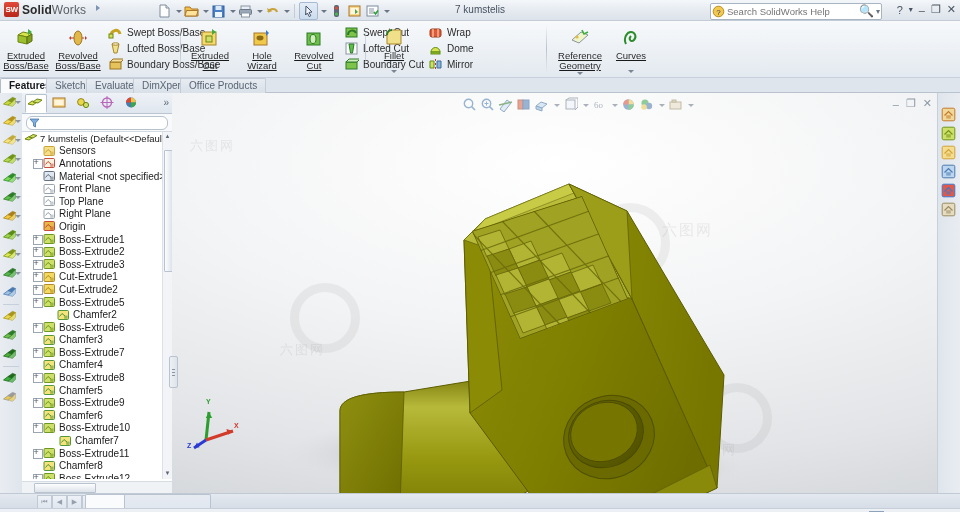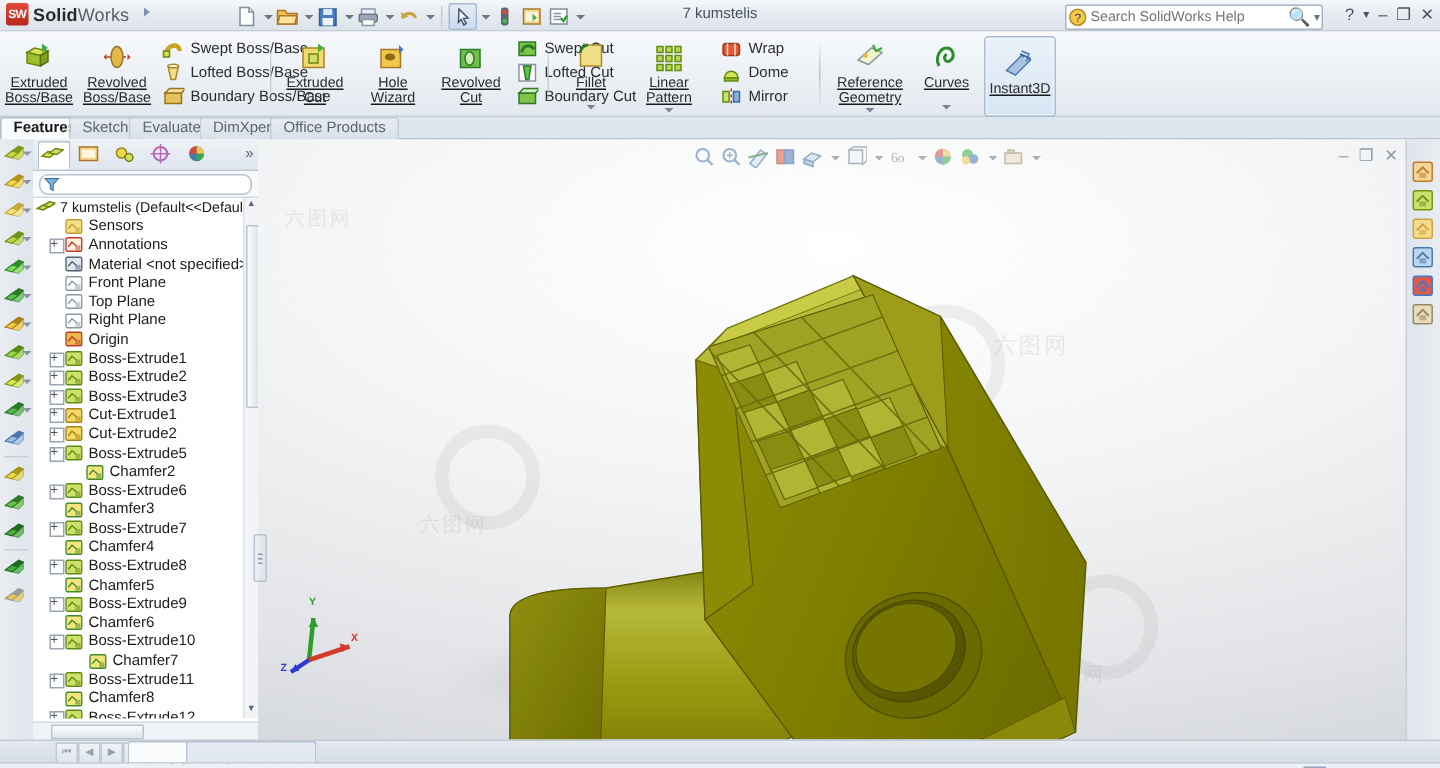--- a/index.html
+++ b/index.html
@@ -378,40 +378,20 @@
       <div class="bigbtn">
         <div class="gl">
           <svg width="24" height="24" viewBox="0 0 24 24">
               <path d="M5 18V9a5 5 0 015-5h9v14z" fill="#f0e08a" stroke="#a9862a"></path>
               <path d="M5 9a5 5 0 015-5" stroke="#2d7a28" stroke-width="2" fill="none"></path>
             </svg>
         </div>
         <div class="lb">Fillet</div>
         <div class="arw" style="margin-top:9px;"></div>
       </div>
-      <div class="bigbtn">
-        <div class="gl">
-          <svg width="24" height="24" viewBox="0 0 24 24">
-            <g fill="#bcd84a" stroke="#5f8c14">
-              <rect x="4" y="5" width="4" height="4"></rect>
-                <rect x="10" y="5" width="4" height="4"></rect>
-                <rect x="16" y="5" width="4" height="4"></rect>
-              <rect x="4" y="11" width="4" height="4"></rect>
-                <rect x="10" y="11" width="4" height="4"></rect>
-                <rect x="16" y="11" width="4" height="4"></rect>
-              <rect x="4" y="17" width="4" height="4"></rect>
-                <rect x="10" y="17" width="4" height="4"></rect>
-                <rect x="16" y="17" width="4" height="4"></rect>
-            </g>
-            </svg>
-        </div>
-        <div class="lb">Linear</div>
-        <div class="lb">Pattern</div>
-        <div class="arw"></div>
-      </div>
       <div class="smlist" style="margin-left:8px;">
         <div class="smbtn">
           <div class="gl"><svg width="15" height="15" viewBox="0 0 15 15">
                 <rect x="2" y="4" width="11" height="8" rx="2" fill="#e05a3a" stroke="#9a3a1a"></rect>
                 <path d="M5 4v8M10 4v8" stroke="#fde6c0"></path>
               </svg></div>
           <div class="lb">Wrap</div>
         </div>
         <div class="smbtn">
           <div class="gl"><svg width="15" height="15" viewBox="0 0 15 15">
@@ -446,30 +426,20 @@
         <div class="arw"></div>
       </div>
       <div class="bigbtn" style="width:42px;">
         <div class="gl">
           <svg width="24" height="24" viewBox="0 0 24 24">
               <path d="M7 18c-3-6 1-12 5-12s6 5 3 8-6-1-3-4" stroke="#2d8c2b" stroke-width="2" fill="none"></path>
             </svg>
         </div>
         <div class="lb">Curves</div>
         <div class="arw" style="margin-top:9px;"></div>
-      </div>
-      <div class="bigbtn instant3d" style="width:46px;margin-left:4px;margin-top:3px;height:47px;">
-        <div class="gl">
-          <svg width="24" height="24" viewBox="0 0 24 24">
-              <path d="M3 17l10-10 6 3-10 10z" fill="#aac4e0" stroke="#4a7ab0"></path>
-              <path d="M13 4l5 2-2 5" fill="#cfe0f2" stroke="#4a7ab0"></path>
-              <path d="M12 6l7 3" stroke="#2f5f9e"></path>
-            </svg>
-        </div>
-        <div class="lb">Instant3D</div>
       </div>
     </div>
   </div>
 
   <div class="tabstrip">
     <div class="tab active" style="left:0px;">Features</div>
     <div class="tab" style="left:46px;">Sketch</div>
     <div class="tab" style="left:86px;">Evaluate</div>
     <div class="tab" style="left:133px;">DimXpert</div>
     <div class="tab" style="left:180px;">Office Products</div>

